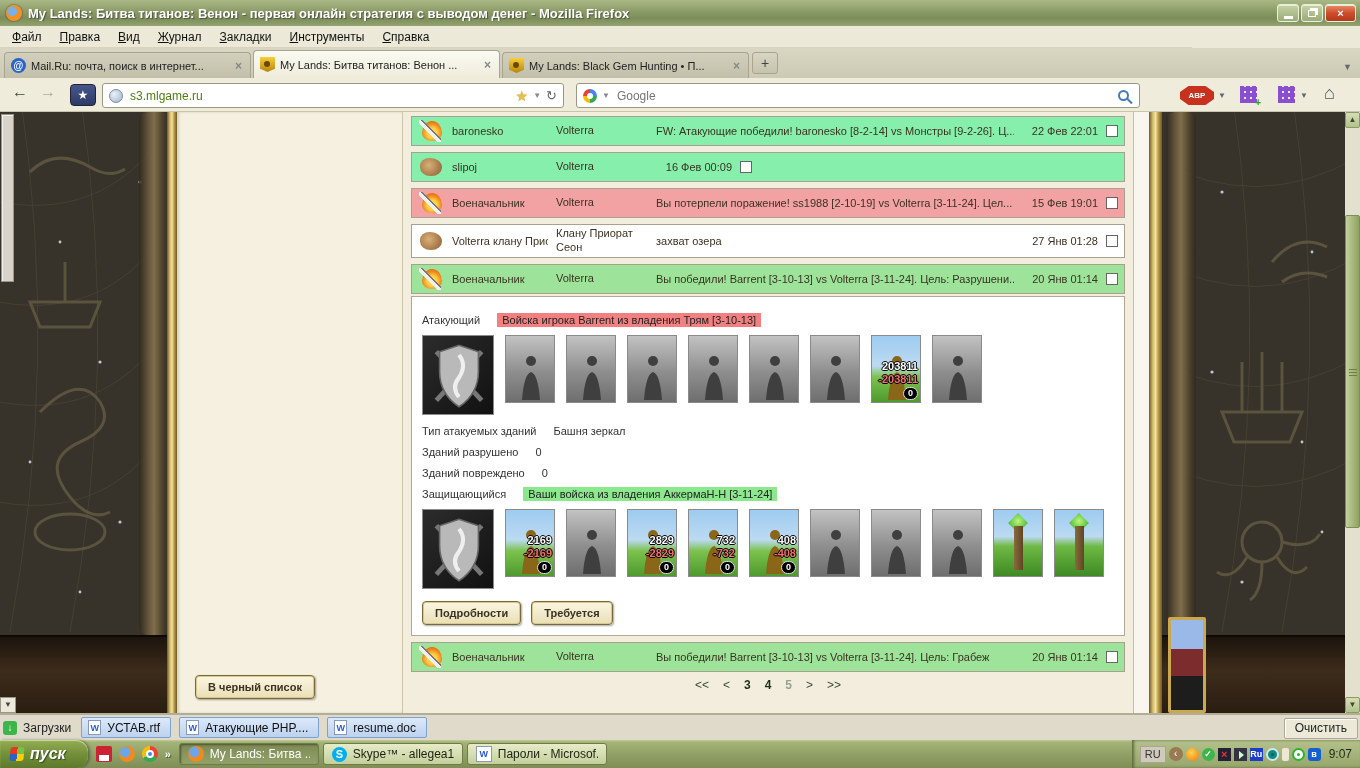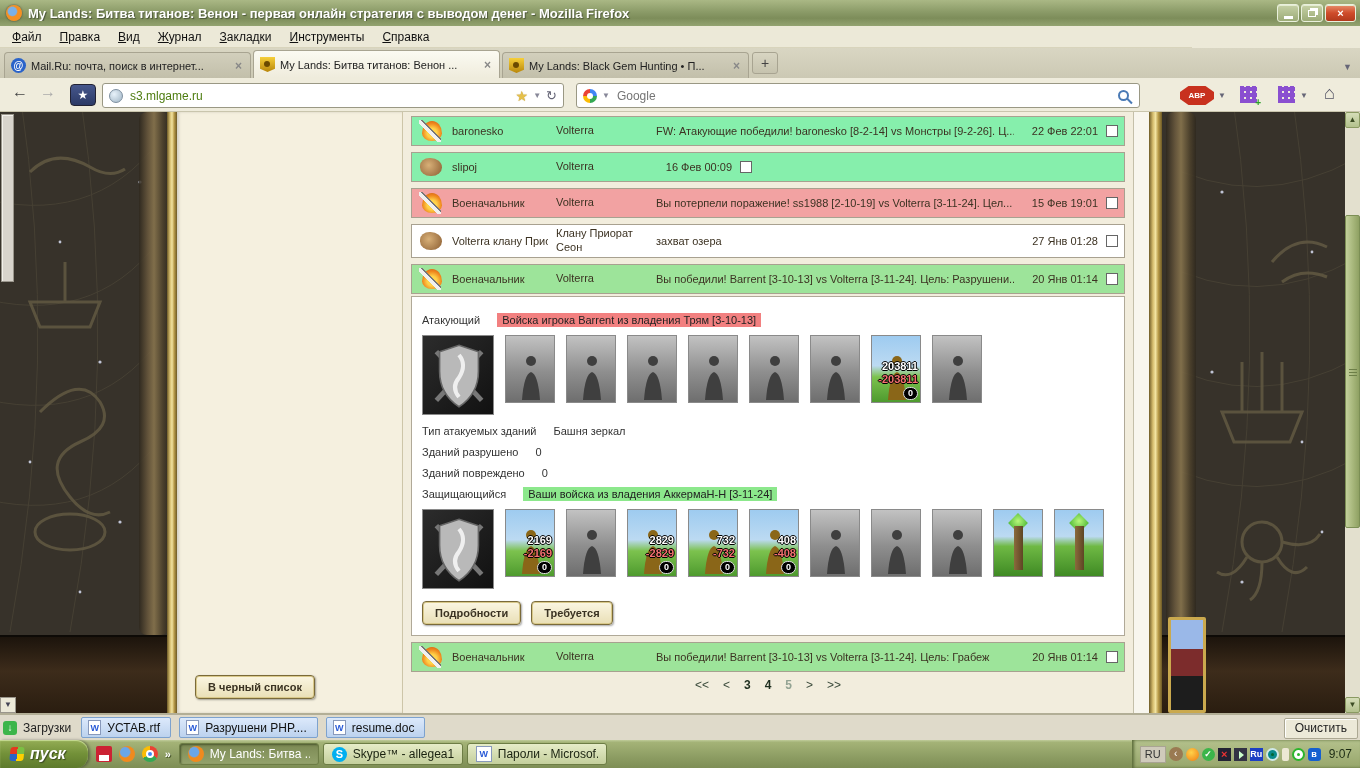--- a/index.html
+++ b/index.html
@@ -660,21 +660,21 @@
   <div id="dlbar">
     <span class="dl-ico"></span>
     <span id="dl-label">Загрузки</span>
     <span style="display:flex;gap:8px;">
       <span class="dl-file">
           <span class="ico-word"></span>
           <span>УСТАВ.rtf</span>
         </span>
         <span class="dl-file">
           <span class="ico-word"></span>
-          <span>Разрушени PHP....</span>
+          <span>Атакующие PHP....</span>
         </span>
         <span class="dl-file">
           <span class="ico-word"></span>
           <span>resume.doc</span>
         </span>
     </span>
     <span id="dl-clear">Очистить</span>
   </div>
 
   <div id="taskbar">

